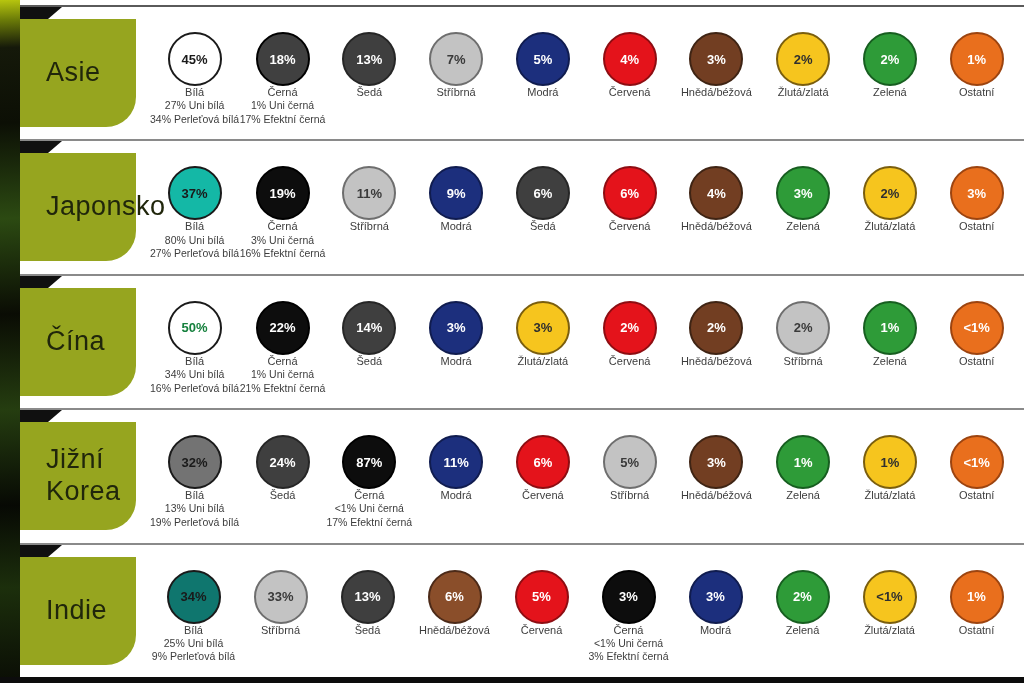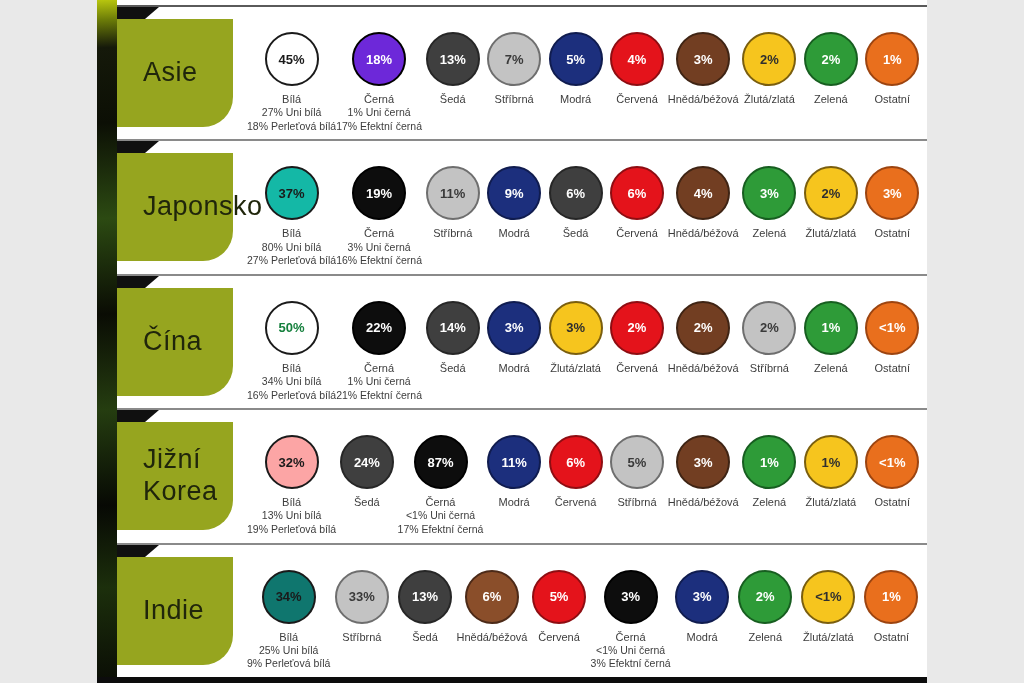--- a/index.html
+++ b/index.html
@@ -1,19 +1,19 @@
 <!DOCTYPE html>
 <html><head>
 <meta charset="utf-8">
 <style>
   * { margin:0; padding:0; box-sizing:border-box; }
   html,body { background:#e9e9e9; }
   body { font-family:"Liberation Sans","DejaVu Sans",sans-serif; }
   #stage {
-    position:relative; width:830px; height:683px; margin:0 auto;
+    position:relative; width:1024px; height:683px; margin:0 auto;
     background:#ffffff; overflow:hidden;
   }
   
   #left-strip {
     position:absolute; left:0; top:0; width:20px; height:683px;
     background:linear-gradient(178deg,
       #b8c60f 0%, #6a7a08 3%, #15190a 7%, #0c0f05 18%,
       #2c4a12 32%, #0a0c04 46%, #253d10 60%, #070904 74%,
       #1c2f0c 86%, #0a0d05 100%);
     z-index:5;
@@ -66,21 +66,21 @@
     padding-top:25px;
   }
   .color-circle {
     width:54px; height:54px; border-radius:50%;
     border:2px solid #000;
     display:flex; align-items:center; justify-content:center;
     flex:0 0 auto;
   }
   .circle-value { font-size:13px; font-weight:bold; }
   .color-name {
-    margin-top:7px; font-size:11px; color:#3d3d3d; text-align:center;
+    font-size:11px; color:#3d3d3d; text-align:center;
     line-height:1.2; white-space:nowrap;
   }
   .color-sub {
     font-size:10.5px; color:#3d3d3d; text-align:center; line-height:1.3;
     white-space:nowrap;
   }
 </style>
 </head>
 <body>
 
@@ -93,25 +93,25 @@
     <div class="region-tab">
       <div class="region-label">Asie</div>
     </div>
     <div class="circles">
   <div class="color-item">
     <div class="color-circle" style="background: rgb(255, 255, 255); border-color: rgb(26, 26, 26); color: rgb(26, 26, 26);">
       <span class="circle-value">45%</span>
     </div>
     <div class="color-name">Bílá</div>
   <div class="color-sub">27% Uni bílá</div>
-            <div class="color-sub">18% Perleťová bílá</div>
-          </div>
-
-  <div class="color-item">
-    <div class="color-circle" style="background: #6d28d9; border-color: rgb(0, 0, 0); color: rgb(255, 255, 255);">
+            <div class="color-sub">34% Perleťová bílá</div>
+          </div>
+
+  <div class="color-item">
+    <div class="color-circle" style="background: #404040; border-color: rgb(0, 0, 0); color: rgb(255, 255, 255);">
       <span class="circle-value">18%</span>
     </div>
     <div class="color-name">Černá</div>
   <div class="color-sub">1% Uni černá</div>
             <div class="color-sub">17% Efektní černá</div>
           </div>
 
   <div class="color-item">
     <div class="color-circle" style="background: rgb(63, 63, 63); border-color: rgb(38, 38, 38); color: rgb(255, 255, 255);">
       <span class="circle-value">13%</span>
@@ -334,21 +334,21 @@
 </div>
   </div>
 
   <div class="region-row">
     <div class="fold-shadow"></div>
     <div class="region-tab">
       <div class="region-label">Jižní Korea</div>
     </div>
     <div class="circles">
   <div class="color-item">
-    <div class="color-circle" style="background: #fca5a5; border-color: rgb(26, 26, 26); color: rgb(26, 26, 26);">
+    <div class="color-circle" style="background: #737373; border-color: rgb(26, 26, 26); color: rgb(26, 26, 26);">
       <span class="circle-value">32%</span>
     </div>
     <div class="color-name">Bílá</div>
   <div class="color-sub">13% Uni bílá</div>
             <div class="color-sub">19% Perleťová bílá</div>
           </div>
 
   <div class="color-item">
     <div class="color-circle" style="background: rgb(63, 63, 63); border-color: rgb(38, 38, 38); color: rgb(255, 255, 255); align-items: center;">
       <span class="circle-value">24%</span>

